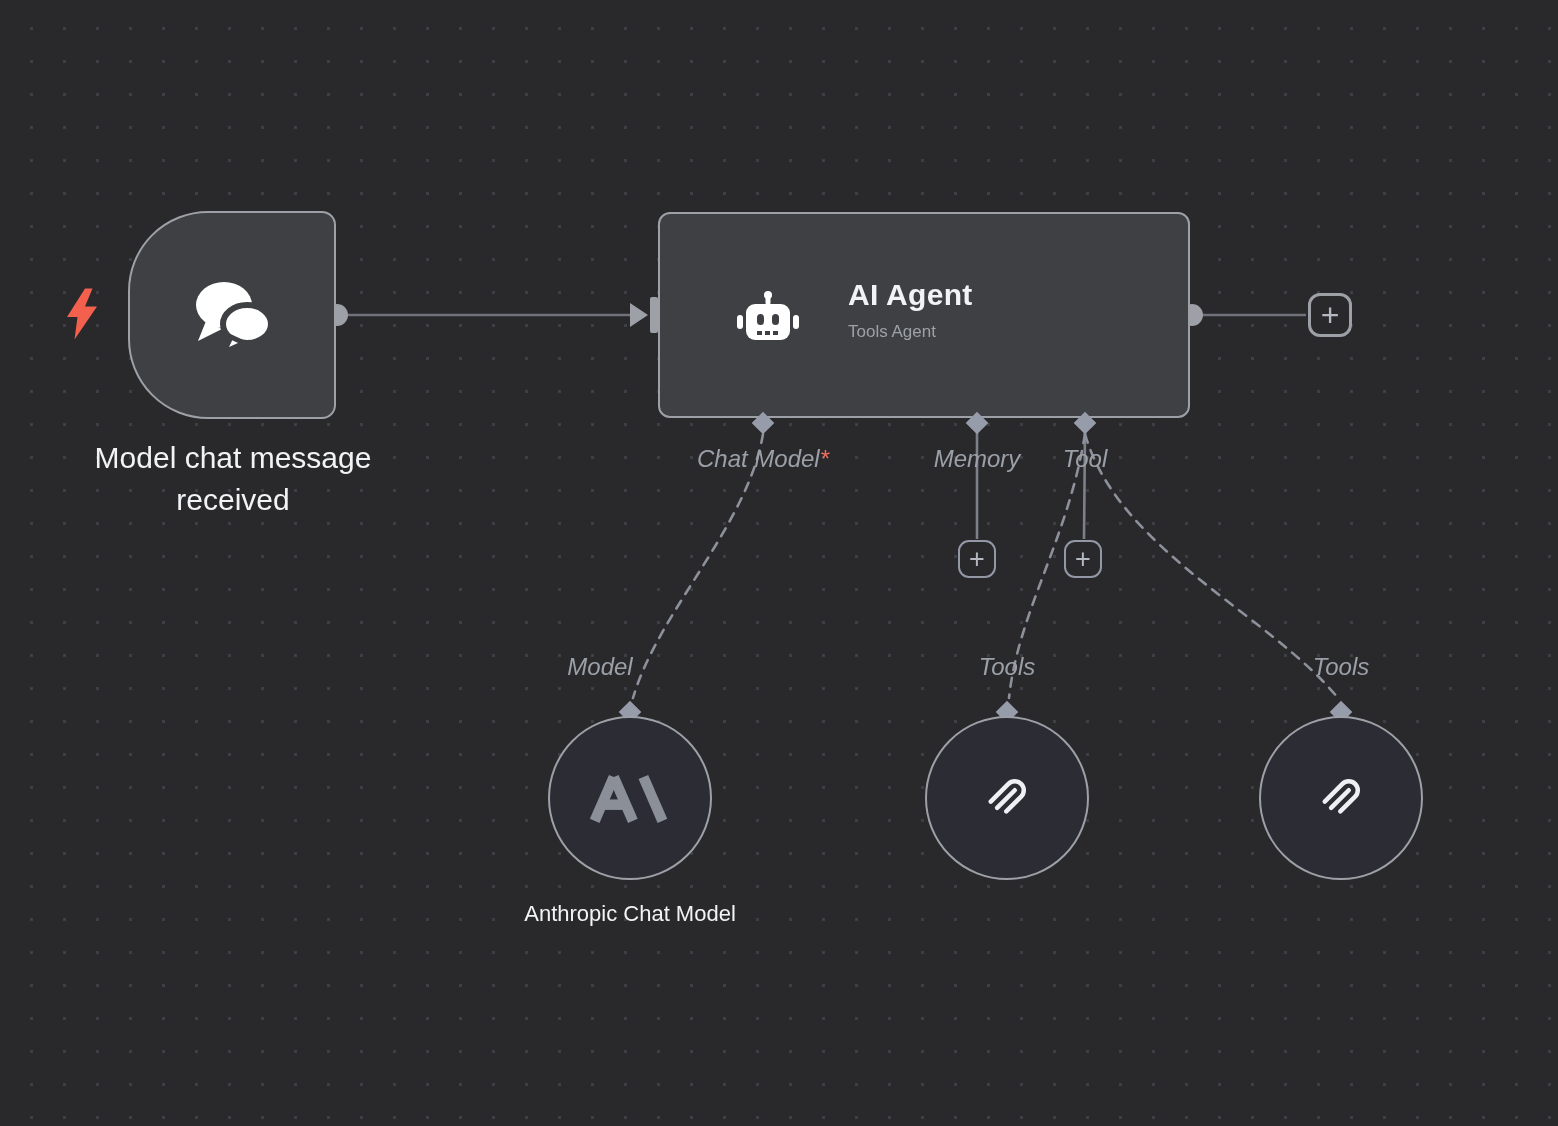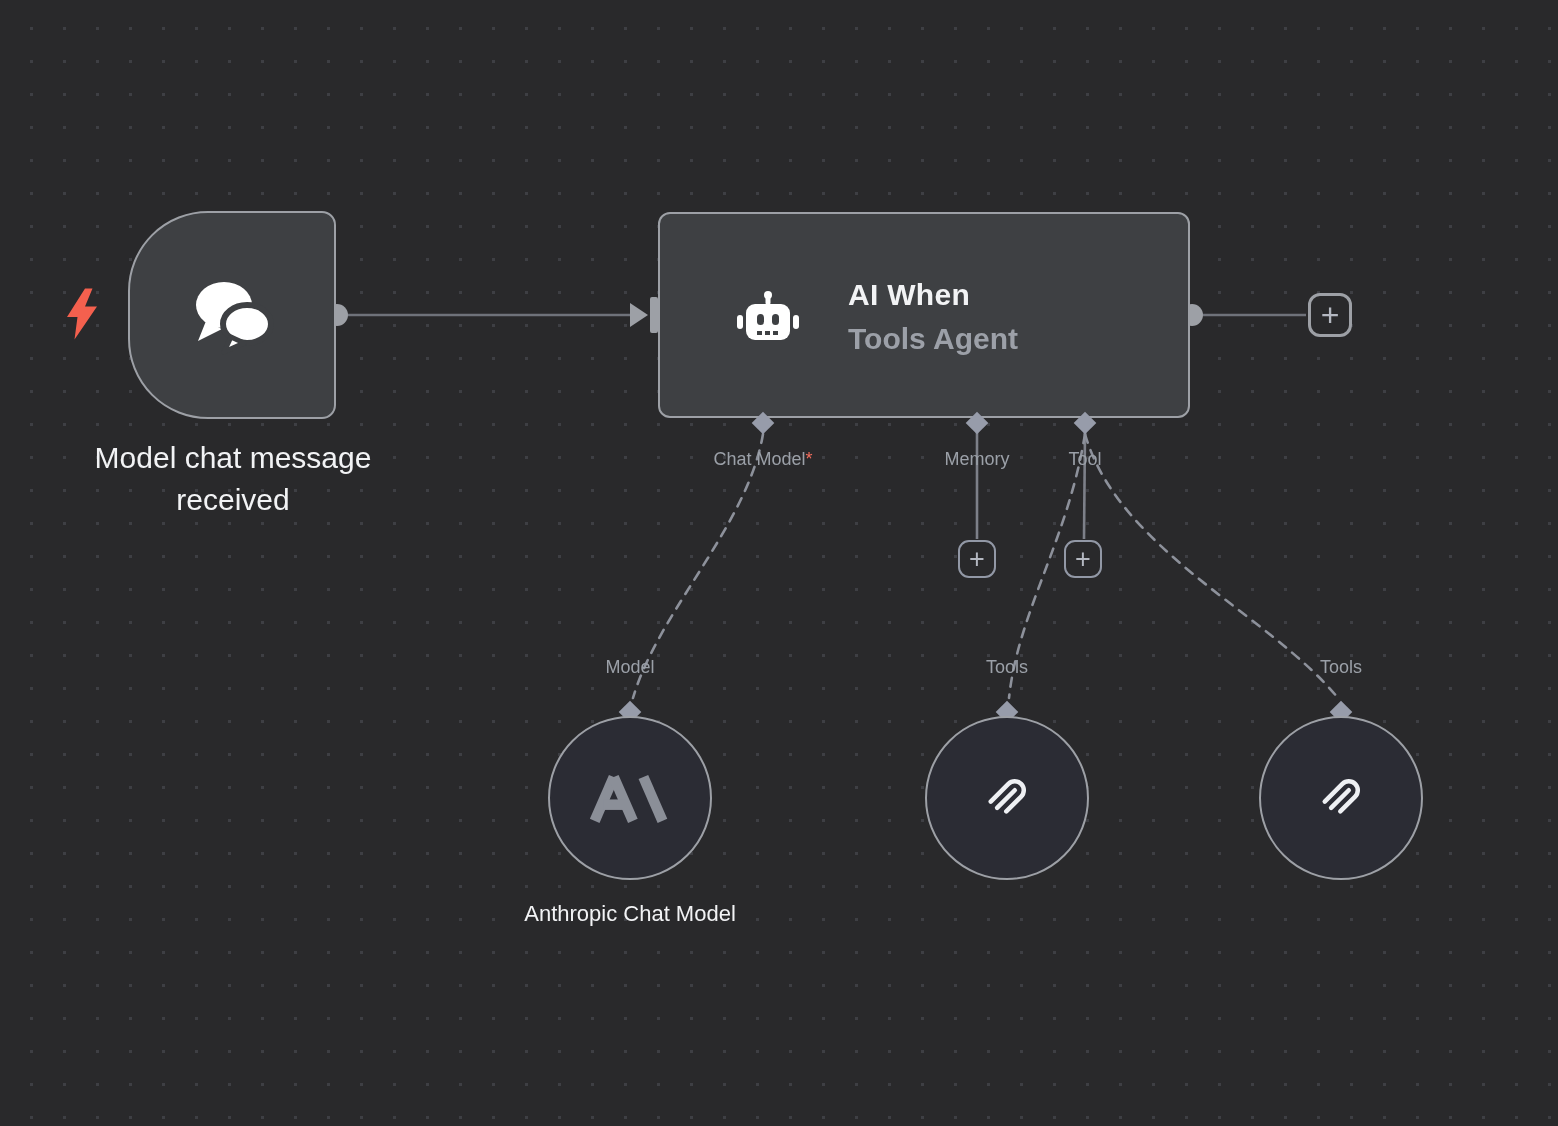--- a/index.html
+++ b/index.html
@@ -16,33 +16,33 @@
   .wire.dashed{stroke:#8d919b;stroke-dasharray:9 8;stroke-linecap:round;}
 
   .node{position:absolute;background:#3e4043;border:2px solid #9da0a6;box-sizing:border-box;}
   .trigger-node{left:128px;top:211px;width:208px;height:208px;border-radius:80px 14px 14px 80px;
     display:flex;align-items:center;justify-content:center;}
   .agent-node{left:658px;top:212px;width:532px;height:206px;border-radius:12px;}
 
   .agent-icon{position:absolute;left:72px;top:76px;}
   .agent-text{position:absolute;left:188px;top:64px;display:flex;flex-direction:column;}
   .agent-title{font-size:30px;font-weight:700;color:#f2f3f5;letter-spacing:.3px;}
-  .agent-subtitle{margin-top:10px;font-size:30px;font-weight:700;color:#9ca0a8;}
+  .agent-subtitle{margin-top:10px;font-size:17px;font-weight:400;color:#9ca0a8;}
 
   .round-node{position:absolute;width:164px;height:164px;border-radius:50%;
     background:#2b2c34;border:2px solid #9da0a6;box-sizing:border-box;
     display:flex;align-items:center;justify-content:center;}
   .rn-anthropic{left:548px;top:716px;}
   .rn-mcp1{left:925px;top:716px;}
   .rn-mcp2{left:1259px;top:716px;}
 
   .diamond{position:absolute;width:16px;height:16px;background:#979caa;transform:rotate(45deg);}
 
-  .port-label{position:absolute;transform:translateX(-50%);font-size:18px;color:#9ba0a8;
-    white-space:nowrap;line-height:26px;}
+  .port-label{position:absolute;transform:translateX(-50%);font-size:24px;color:#9ba0a8;
+    white-space:nowrap;line-height:26px;font-style:italic;}
   .req{color:#f36d5d;}
 
   .node-label{position:absolute;transform:translateX(-50%);text-align:center;color:#f2f3f5;
     font-weight:500;font-size:22px;line-height:42px;}
   .trigger-label{left:233px;top:437px;width:320px;font-size:30px;}
   .anthropic-label{left:630px;top:893px;width:230px;}
   .mcp1-label{left:1007px;top:893px;width:240px;}
   .mcp2-label{left:1341px;top:893px;width:280px;}
 
   .plus-btn{position:absolute;box-sizing:border-box;background:#29292b;
@@ -95,21 +95,21 @@
       <rect x="14" y="14" width="44" height="36" rx="9" fill="#ffffff"></rect>
       <rect x="5" y="25" width="6" height="14" rx="3" fill="#ffffff"></rect>
       <rect x="61" y="25" width="6" height="14" rx="3" fill="#ffffff"></rect>
       <rect x="25" y="24" width="7" height="11" rx="3.5" fill="#3e4043"></rect>
       <rect x="40" y="24" width="7" height="11" rx="3.5" fill="#3e4043"></rect>
       <rect x="25" y="41" width="5" height="4" fill="#3e4043"></rect>
       <rect x="33" y="41" width="5" height="4" fill="#3e4043"></rect>
       <rect x="41" y="41" width="5" height="4" fill="#3e4043"></rect>
     </svg>
     <div class="agent-text">
-      <div class="agent-title">AI When</div>
+      <div class="agent-title">AI Agent</div>
       <div class="agent-subtitle">Tools Agent</div>
     </div>
   </div>
 
   <div class="diamond" style="left:755px;top:415px;"></div>
   <div class="diamond" style="left:969px;top:415px;"></div>
   <div class="diamond" style="left:1077px;top:415px;"></div>
 
   <div class="port-label" style="left:763px;top:446px;"><span>Chat Model</span><span class="req">*</span></div>
   <div class="port-label" style="left:977px;top:446px;text-align:right;"><span>Memory</span><span class="req"></span></div>
@@ -118,21 +118,21 @@
   <div class="plus-btn plus-big">
       <span>+</span>
     </div>
   <div class="plus-btn plus-small plus-memory">
       <span>+</span>
     </div>
   <div class="plus-btn plus-small plus-tool">
       <span>+</span>
     </div>
 
-  <div class="port-label" style="left:630px;top:654px;">Model</div>
+  <div class="port-label" style="left:600px;top:654px;">Model</div>
   <div class="diamond" style="left:622px;top:704px;"></div>
   <div class="round-node rn-anthropic">
     <svg width="84" height="56" viewBox="0 0 88 56">
       <g stroke="#8b8f98" stroke-width="11" fill="none">
         <path d="M7 52 L27 6"></path>
         <path d="M27 6 L47 52"></path>
         <path d="M16 35 H38"></path>
         <path d="M58 6 L78 52"></path>
       </g>
     </svg>

